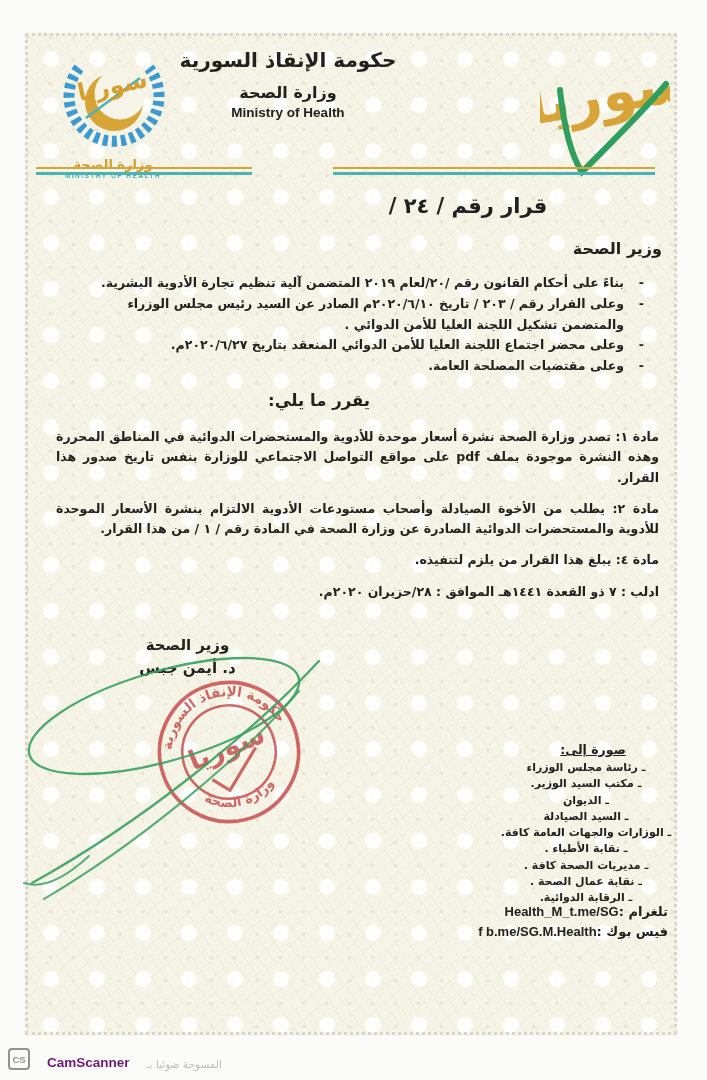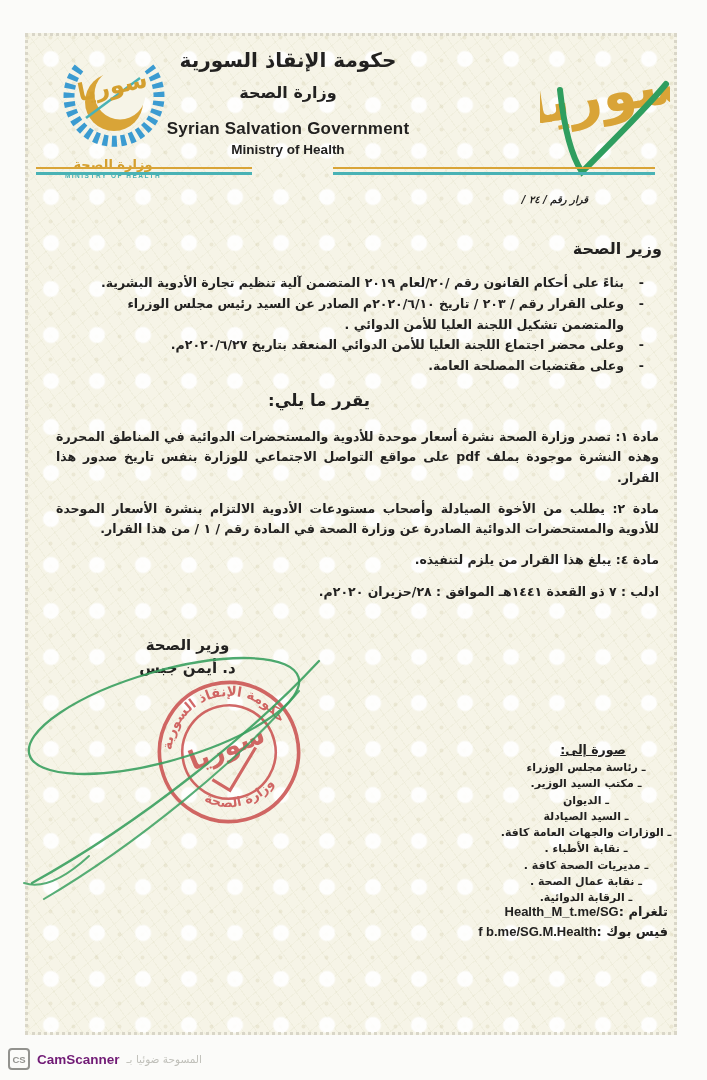--- a/index.html
+++ b/index.html
@@ -30,21 +30,21 @@
   .hdr-center{position:absolute;top:12px;left:118px;width:284px;text-align:center;}
   .gov-ar{font-size:20px;font-weight:bold;}
   .min-ar{font-size:16px;font-weight:bold;margin-top:11px;}
   .gov-en{font-size:17px;font-weight:bold;font-family:"Liberation Sans",sans-serif;margin-top:17px;letter-spacing:.2px;}
   .min-en{font-size:13.5px;font-weight:bold;font-family:"Liberation Sans",sans-serif;margin-top:3px;}
   .divider{position:absolute;top:131px;height:8px;
     background:linear-gradient(180deg,#d9a437 0 2.5px, rgba(0,0,0,0) 2.5px 5px, #49b2b5 5px 7px);}
   .div-l{left:8px;width:216px;}
   .div-r{left:305px;width:322px;}
   
-  .dec-num{position:absolute;top:158px;left:320px;width:240px;font-size:10px;font-weight:bold;font-style:italic;}
+  .dec-num{position:absolute;top:158px;left:320px;width:240px;text-align:center;font-size:21px;font-weight:bold;}
   .issuer{position:absolute;top:203px;right:12px;font-size:16px;font-weight:bold;}
   .preamble{position:absolute;top:237px;right:30px;left:66px;font-size:12.5px;font-weight:600;line-height:1.66;}
   .b-row{display:flex;}
   .b-marker{width:20px;font-weight:bold;flex:0 0 20px;}
   .b-text{flex:1;}
   .decides{position:absolute;top:355px;left:202px;width:140px;text-align:right;font-size:16.5px;font-weight:bold;}
   .articles{position:absolute;top:391px;right:15px;left:28px;font-size:12.5px;font-weight:600;line-height:1.62;text-align:justify;}
   .articles p{margin:0 0 11px 0;}
   .a-label{font-weight:bold;}
   .date-line{margin-top:5px;font-weight:bold;}
@@ -53,21 +53,21 @@
   .stamp-wrap{position:absolute;left:118px;top:633px;width:166px;height:166px;transform:rotate(-14deg);opacity:.84;z-index:2;}
   .sig-green{position:absolute;left:-14px;top:585px;width:332px;height:300px;z-index:4;pointer-events:none;}
   
   .copies{position:absolute;top:706px;right:0;width:176px;}
   .copies-h{text-align:right;padding-left:14px;font-size:12.5px;font-weight:bold;text-decoration:underline;margin-bottom:3px;text-align:left;direction:rtl;}
   .copies-h{text-align:center;}
   .copies-item{text-align:center;font-size:11px;font-weight:600;line-height:1.48;}
   .contact{position:absolute;top:866px;right:6px;font-size:13px;font-weight:bold;line-height:1.55;direction:rtl;text-align:right;}
   .contact .val{font-family:"Liberation Sans",sans-serif;font-weight:bold;}
   
-  .watermark{position:absolute;left:8px;top:1048px;display:flex;align-items:center;gap:7px;direction:ltr;}
+  .watermark{position:absolute;left:8px;top:1048px;display:flex;align-items:flex-end;gap:17px;direction:ltr;}
   .cs-box{width:18px;height:18px;border:2px solid #92928e;border-radius:4px;color:#92928e;
     font-family:"Liberation Sans",sans-serif;font-size:9.5px;font-weight:bold;
     display:flex;align-items:center;justify-content:center;}
   .cs-name{color:#701a75;font-family:"Liberation Sans",sans-serif;font-size:13.5px;font-weight:bold;}
   .cs-ar{color:#c0c0ba;font-size:10.5px;}
 </style>
 </head>
 <body>
 
 <div class="page">
@@ -80,21 +80,20 @@
       <path d="M 34,76 L 88,36" stroke="#49b2b5" stroke-width="2.5" fill="none"></path>
       <text x="62" y="52" text-anchor="middle" font-size="24" font-weight="bold" fill="#d49f2e" transform="rotate(-12 62 52)">سوريا</text>
     </svg>
     <div class="cap-ar">وزارة الصحة</div>
     <div class="cap-en">MINISTRY OF HEALTH</div>
   </div>
 
   <div class="hdr-center">
     <div class="gov-ar">حكومة الإنقاذ السورية</div>
     <div class="min-ar">وزارة الصحة</div>
-    <div class="gov-en">Syrian Salvation Government</div>
     <div class="min-en">Ministry of Health</div>
   </div>
 
   <div class="logo-right">
     <svg width="130" height="145" viewBox="0 0 130 145">
       <text x="72" y="70" text-anchor="middle" font-size="56" font-weight="bold" fill="#d9a437" transform="rotate(-9 72 70)">سوريا</text>
       <path d="M 20,48 C 24,85 32,115 42,130 C 66,106 108,64 126,42" stroke="#2f9e5f" stroke-width="6" fill="none" stroke-linecap="round"></path>
     </svg>
   </div>
 

